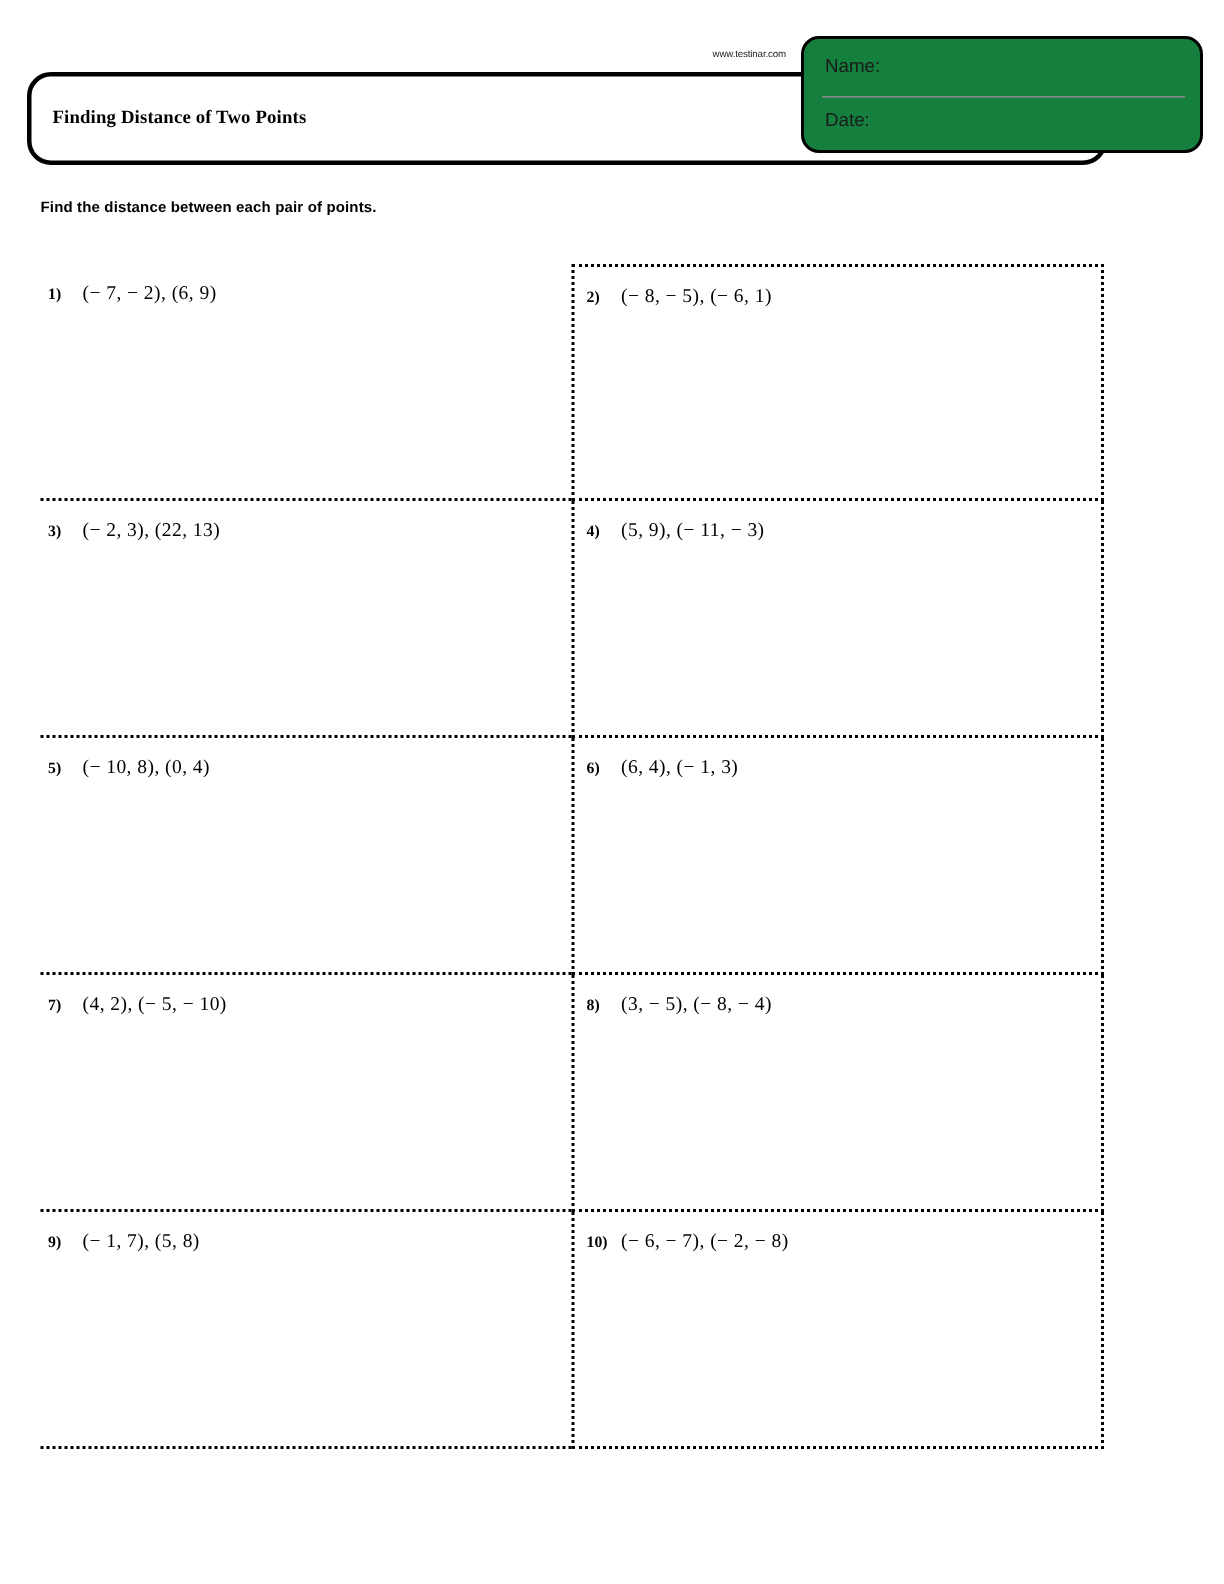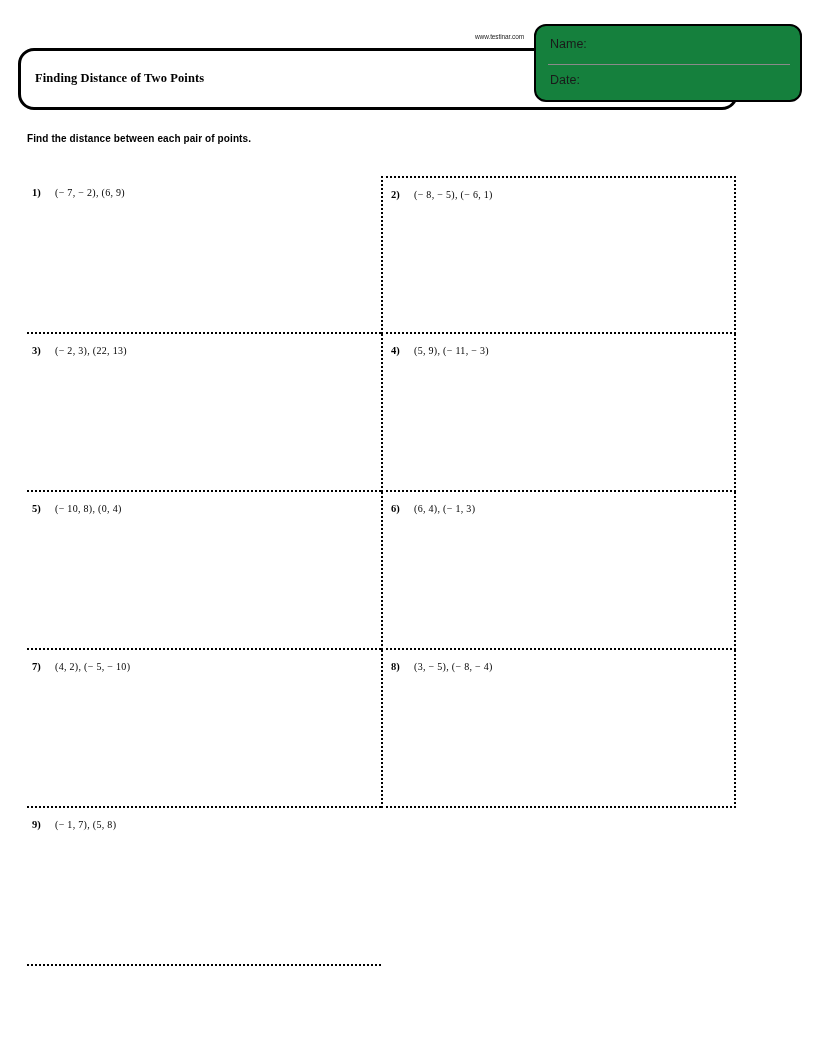--- a/index.html
+++ b/index.html
@@ -169,21 +169,21 @@
   .prob-num {
     font-size: 10.5px;
     font-weight: bold;
     color: #000000;
     font-family: "Liberation Serif", serif;
     min-width: 17px;
     text-align: left;
   }
 
   .prob-expr {
-    font-size: 10px;
+    font-size: 13px;
     color: #000000;
     font-family: "Liberation Serif", serif;
     margin-left: 6px;
     letter-spacing: 0.3px;
   }
 </style>
 </head>
 <body>
 
 <div class="page">
@@ -268,17 +268,23 @@
       </div>
     </div>
 
     <div class="grid-row">
       <div class="cell left">
         <div class="problem">
           <span class="prob-num">9)</span>
           <span class="prob-expr">(− 1, 7), (5, 8)</span>
         </div>
       </div>
+      <div class="cell right">
+        <div class="problem">
+          <span class="prob-num">10)</span>
+          <span class="prob-expr">(− 6, − 7), (− 2, − 8)</span>
+        </div>
+      </div>
     </div>
 
   </div>
 
 </div>
 
 </body></html>

